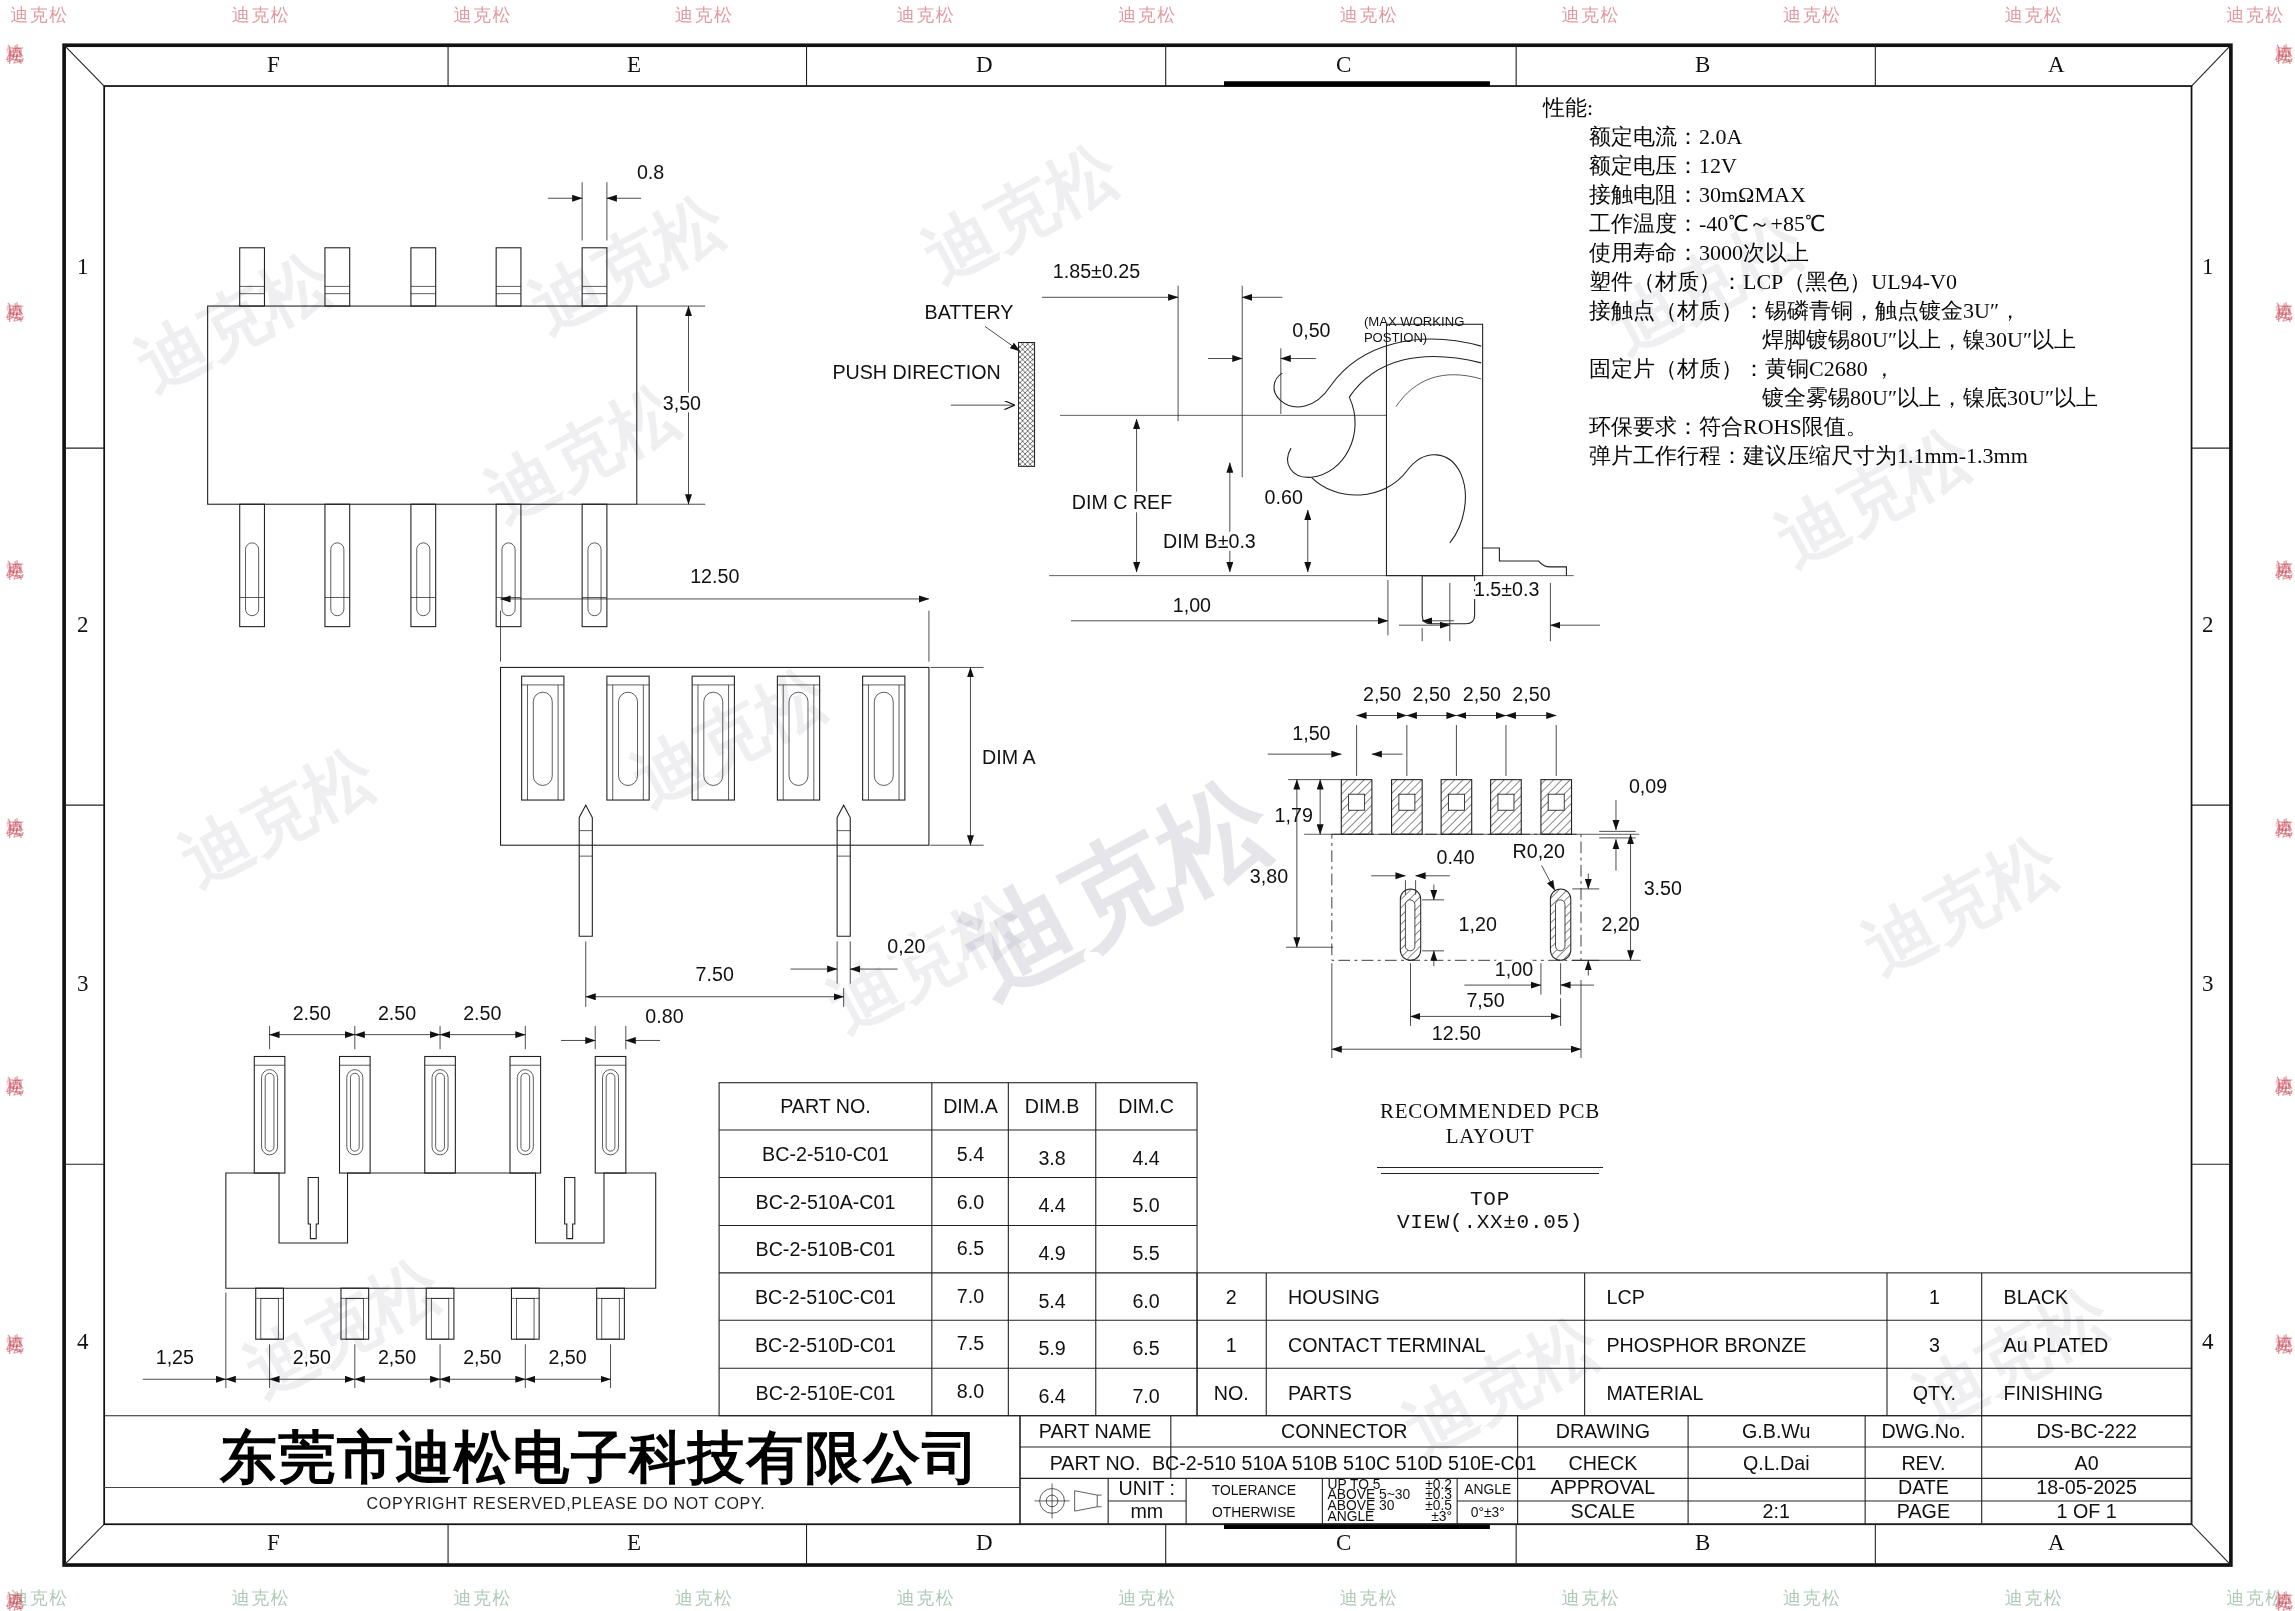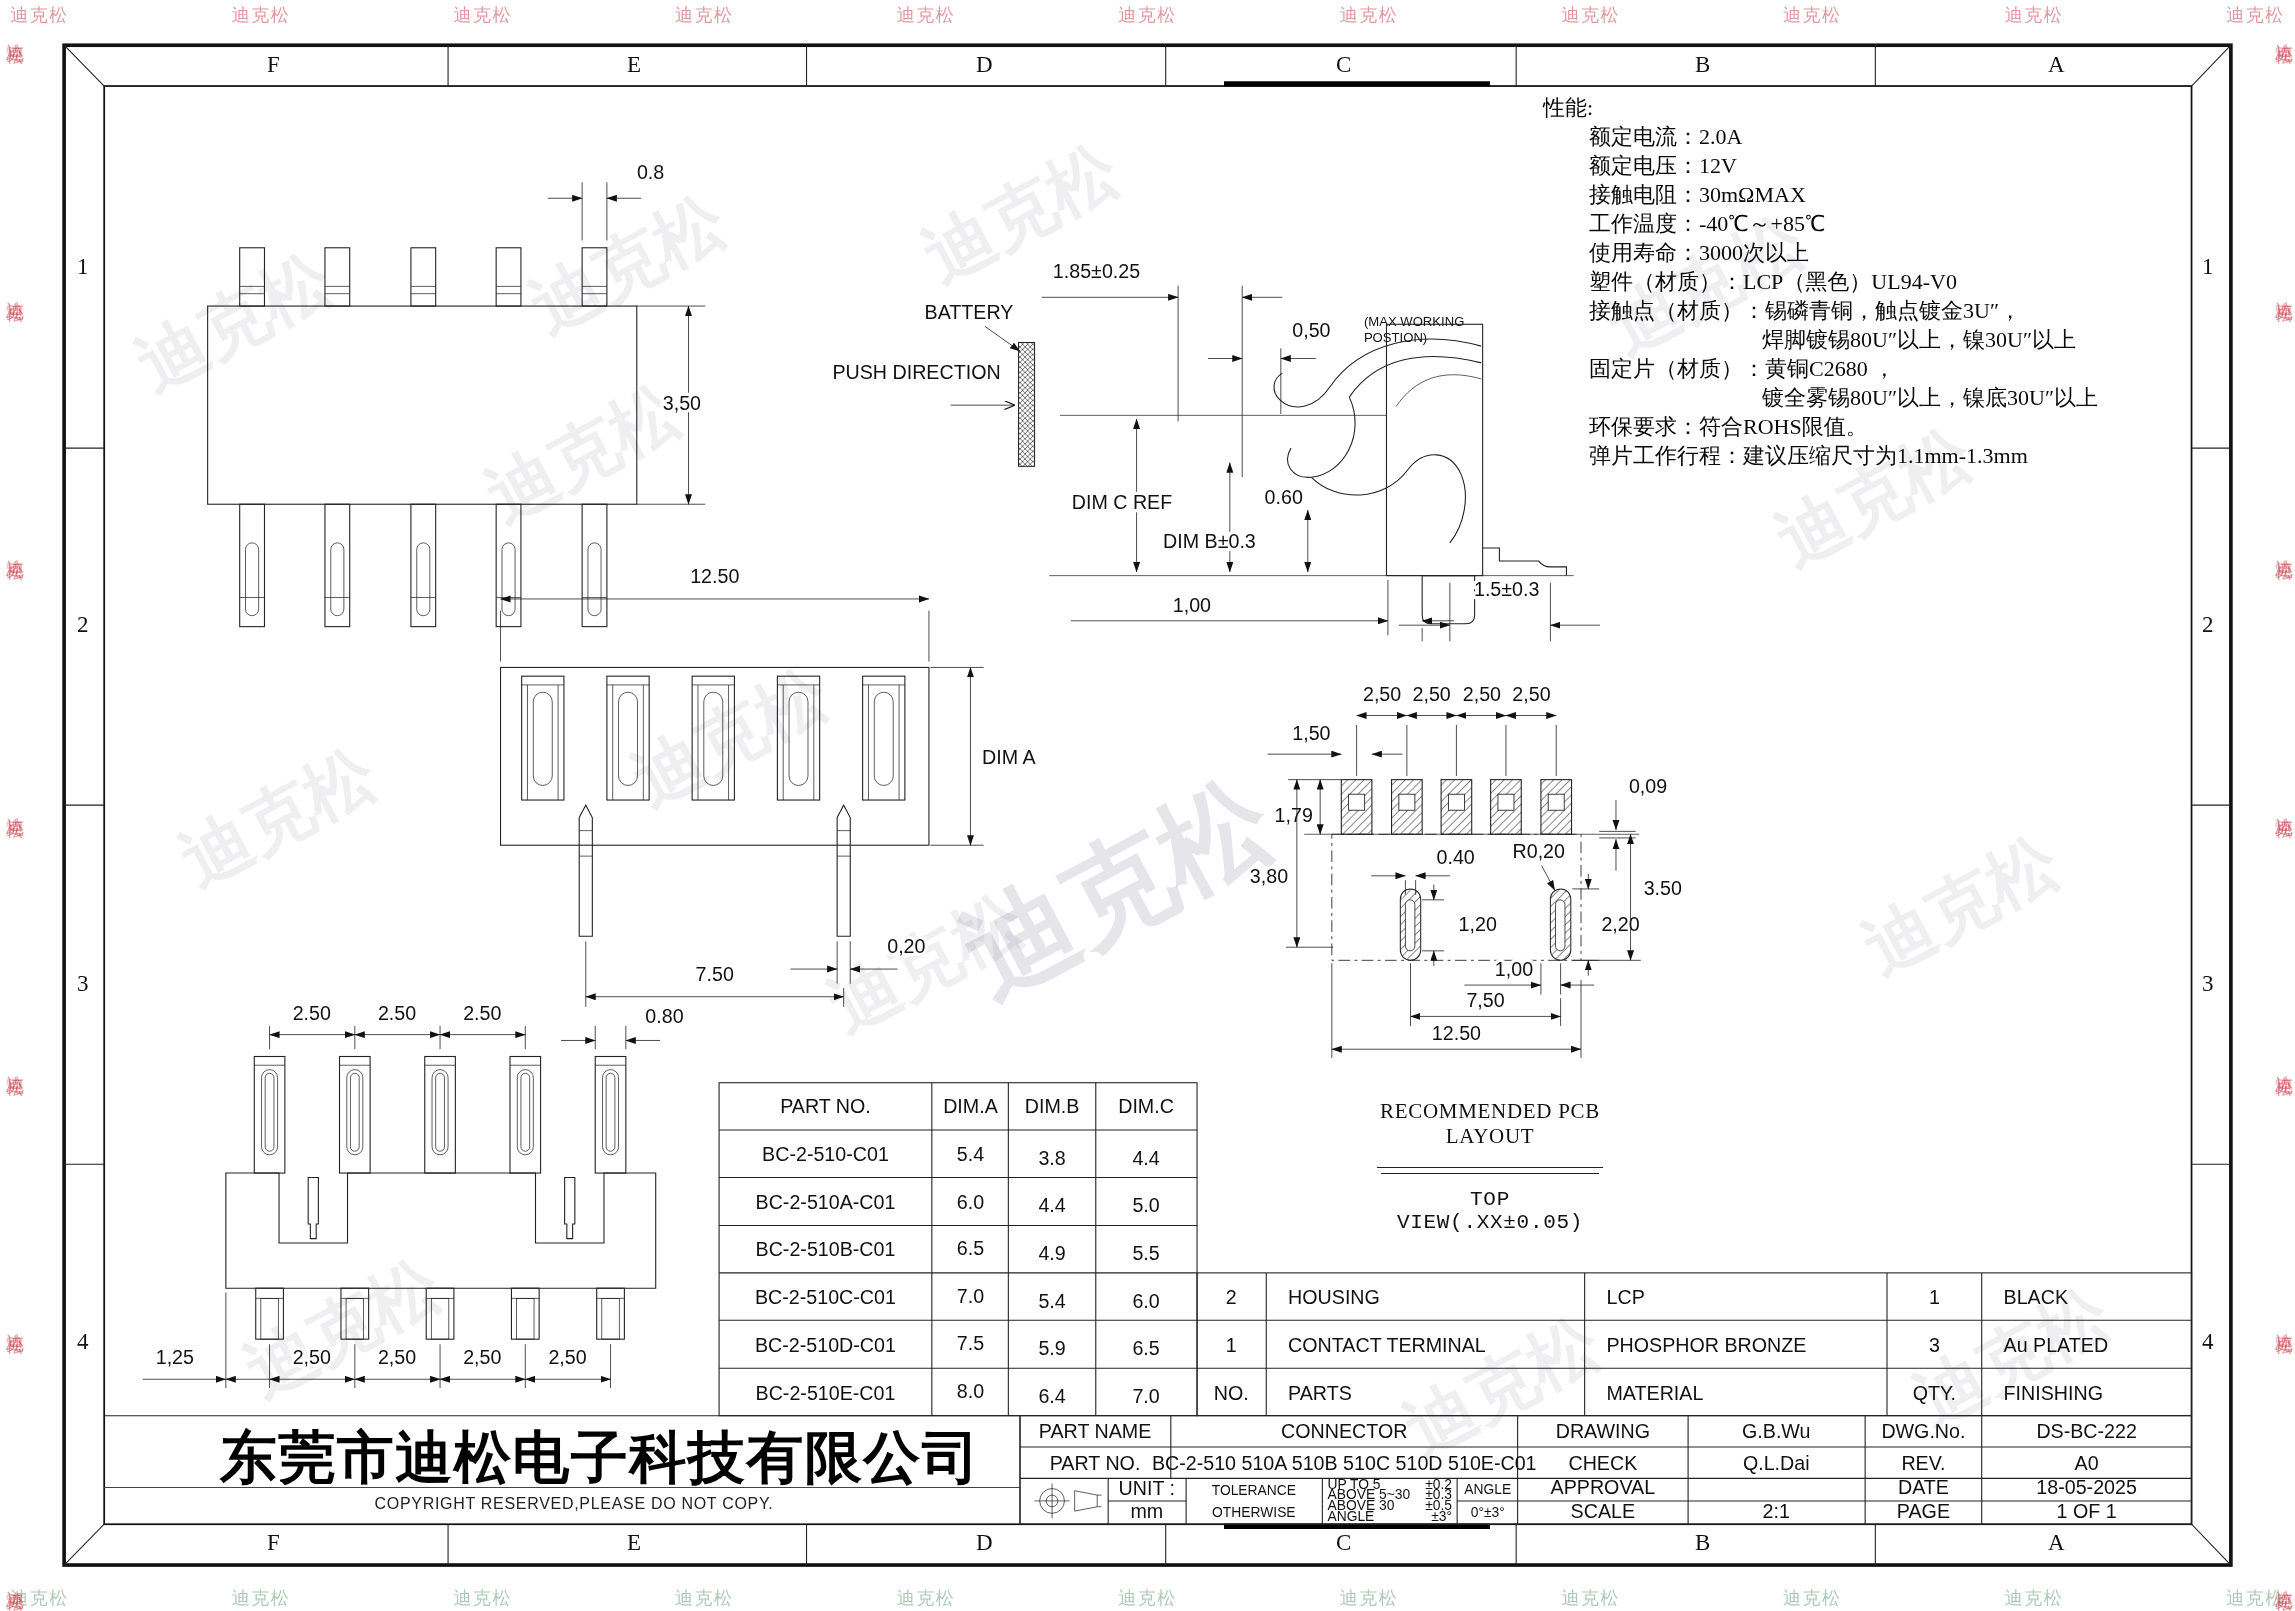--- a/index.html
+++ b/index.html
@@ -28,21 +28,21 @@
   .bandL{position:absolute;font-family:"Liberation Serif",serif;font-size:23px;}
   #specs{position:absolute;left:1543px;top:93px;width:627px;
          font-family:"Liberation Serif",serif;font-size:22px;line-height:29px;color:#0a0a0a;}
   #specs .t{margin-left:0;}
   #specs .i{margin-left:46px;}
   #specs .ii{margin-left:219px;}
   #company{position:absolute;left:104px;top:1416px;width:916px;height:109px;}
   #company .nm{position:absolute;left:0;top:4.4px;width:100%;text-align:center;
         font-family:"Liberation Serif",serif;font-size:57px;font-weight:bold;letter-spacing:1.5px;color:#000;margin-left:38px;}
   #company .dv{position:absolute;left:0;top:71px;width:100%;border-top:1.5px solid #444;}
-  #company .cp{position:absolute;left:12px;top:79px;width:100%;text-align:center;
+  #company .cp{position:absolute;left:4px;top:79px;width:100%;text-align:center;
         font-family:"Liberation Sans",sans-serif;font-size:16px;letter-spacing:0.7px;color:#222;}
   #pcbcap{position:absolute;left:1377px;top:1099px;width:226px;text-align:center;}
 </style>
 </head>
 <body>
 
 <div id="page">
 
   <div class="wm" style="left:131px;top:277px">迪克松</div>
   <div class="wm" style="left:525px;top:219px">迪克松</div>

